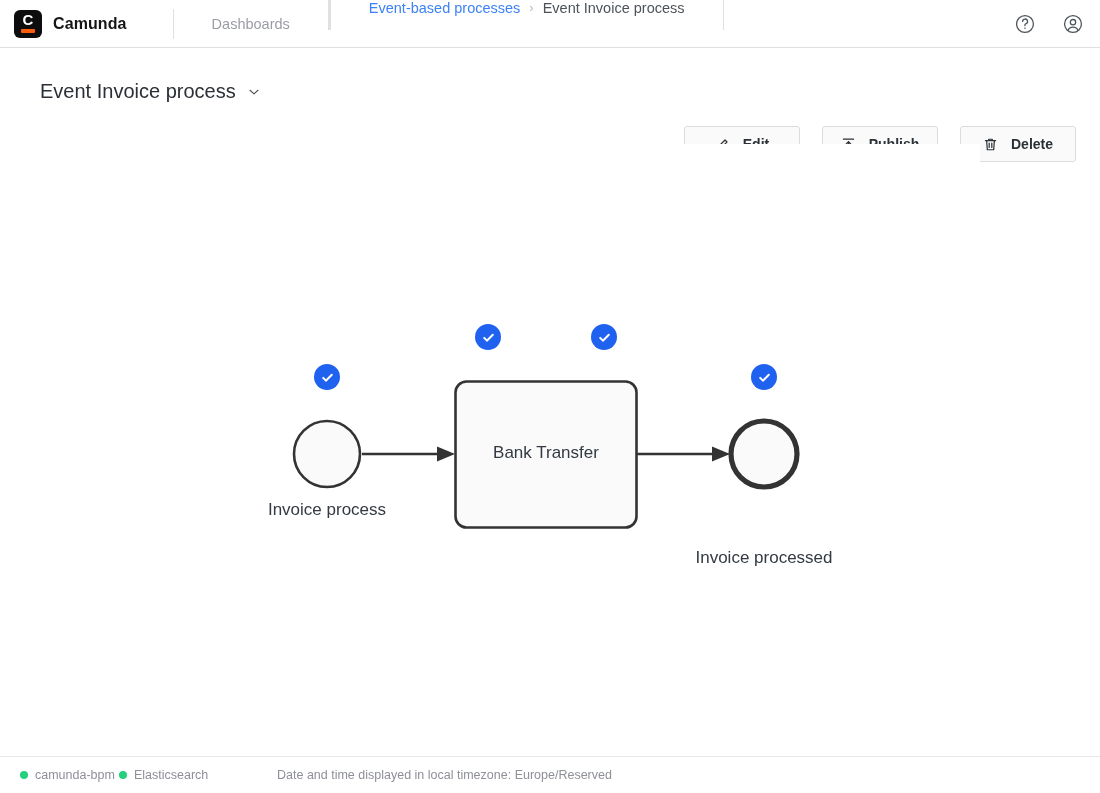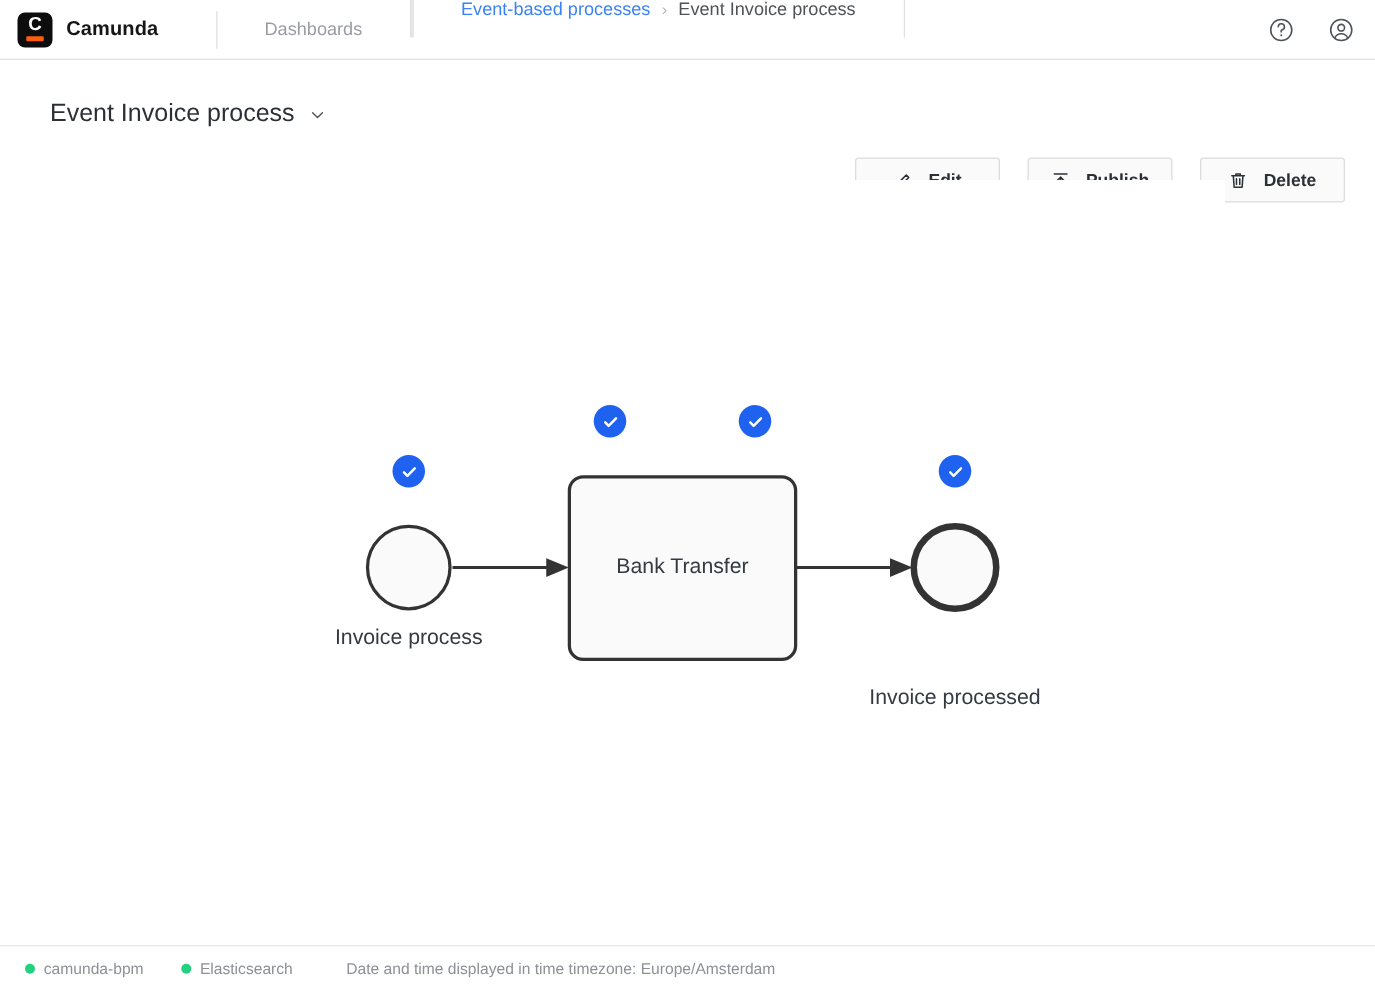--- a/index.html
+++ b/index.html
@@ -90,21 +90,21 @@
     position: absolute; width: 26px; height: 26px; border-radius: 50%;
     background: #1f62ef; display: flex; align-items: center; justify-content: center;
   }
 
   
   .footer {
     position: absolute; left: 0; bottom: 0; width: 1100px; height: 37px;
     border-top: 1px solid #e8e8e8; background: #fff;
     font-size: 12.5px; color: #8d9096;
   }
-  .conn { position: absolute; left: 20px; top: 11px; display: flex; align-items: center; gap: 30px; justify-content: space-between; }
+  .conn { position: absolute; left: 20px; top: 11px; display: flex; align-items: center; gap: 4px; justify-content: space-between; }
   .conn-item { display: flex; align-items: center; gap: 7px; }
   .dot { width: 8px; height: 8px; border-radius: 50%; background: #24d17e; flex: none; }
   .tz { position: absolute; left: 277px; top: 11px; white-space: nowrap; }
   .copy { position: absolute; right: 22px; top: 11px; white-space: nowrap; }
 </style>
 </head>
 <body>
 
 <div class="topbar">
   <div class="brand">
@@ -242,14 +242,14 @@
   <div class="conn">
     <div class="conn-item">
       <span class="dot"></span>
       <span>camunda-bpm</span>
     </div>
     <div class="conn-item">
       <span class="dot"></span>
       <span>Elasticsearch</span>
     </div>
   </div>
-  <div class="tz">Date and time displayed in time timezone: Europe/Amsterdam</div>
+  <div class="tz">Date and time displayed in local timezone: Europe/Reserved</div>
 </div>
 
 </body></html>

